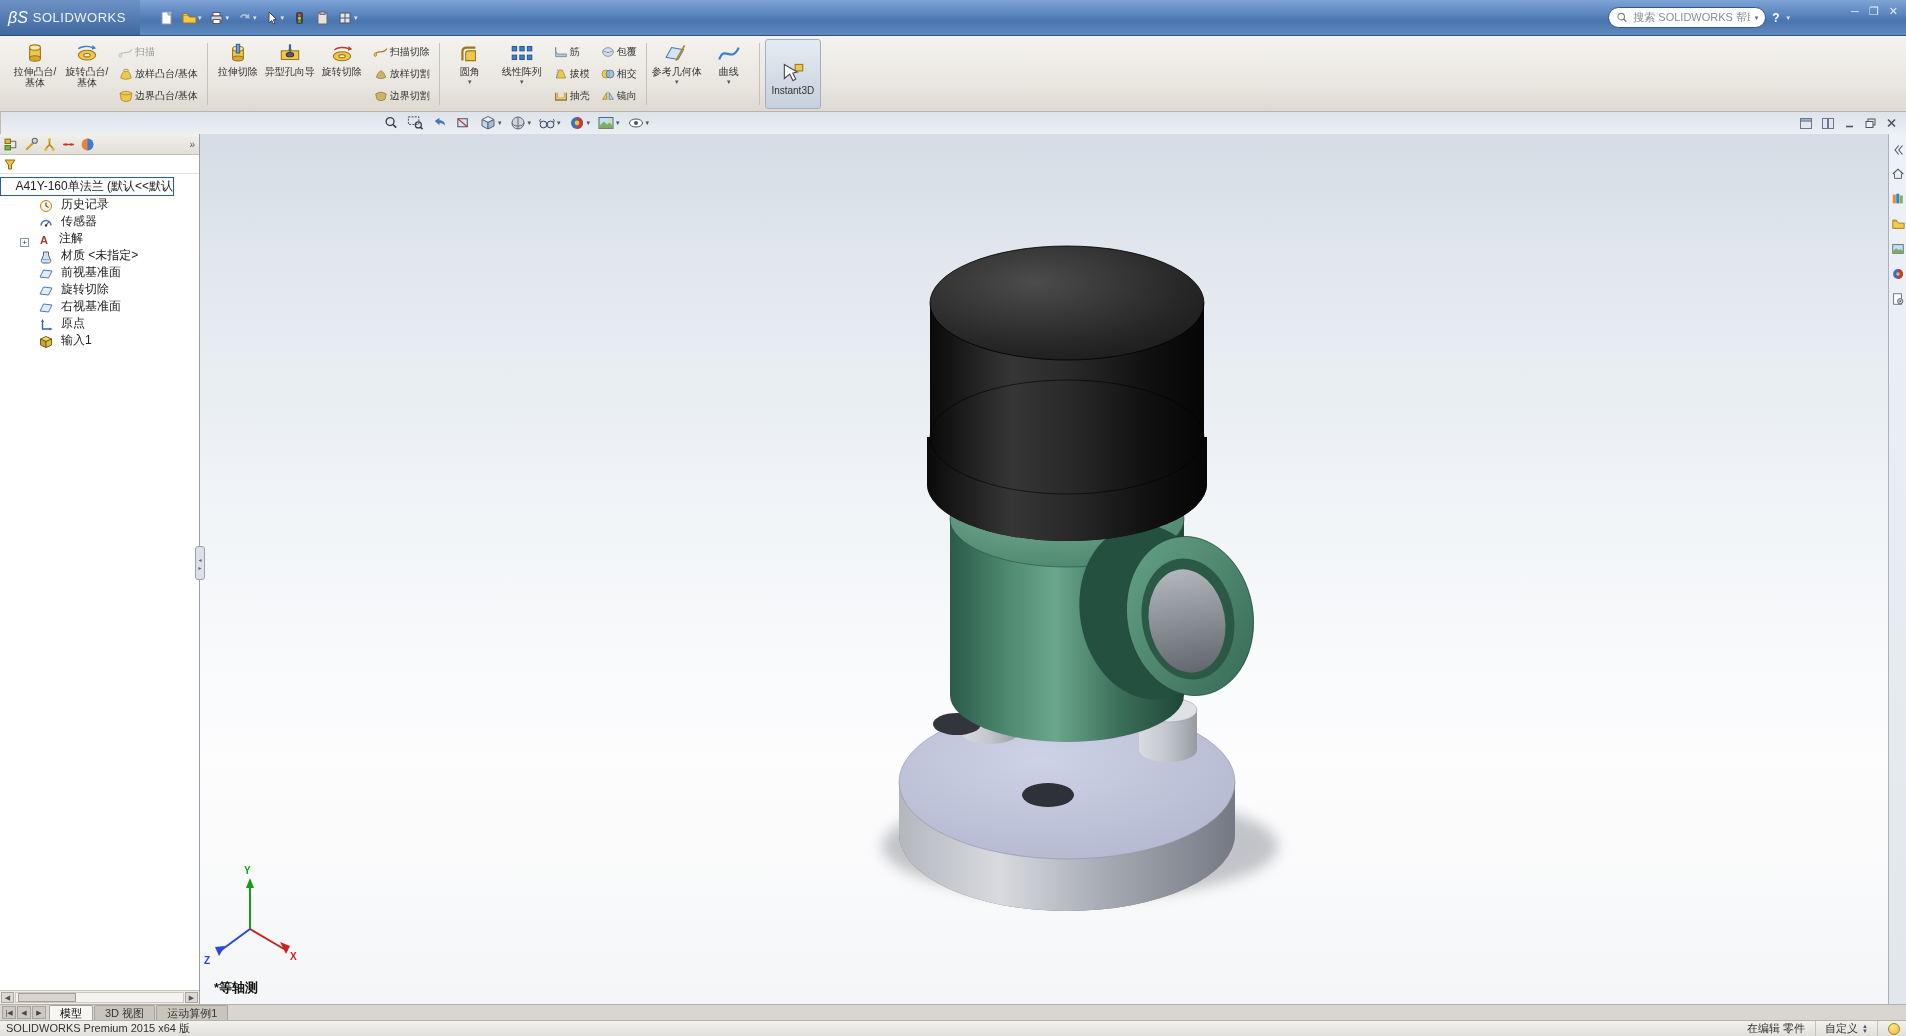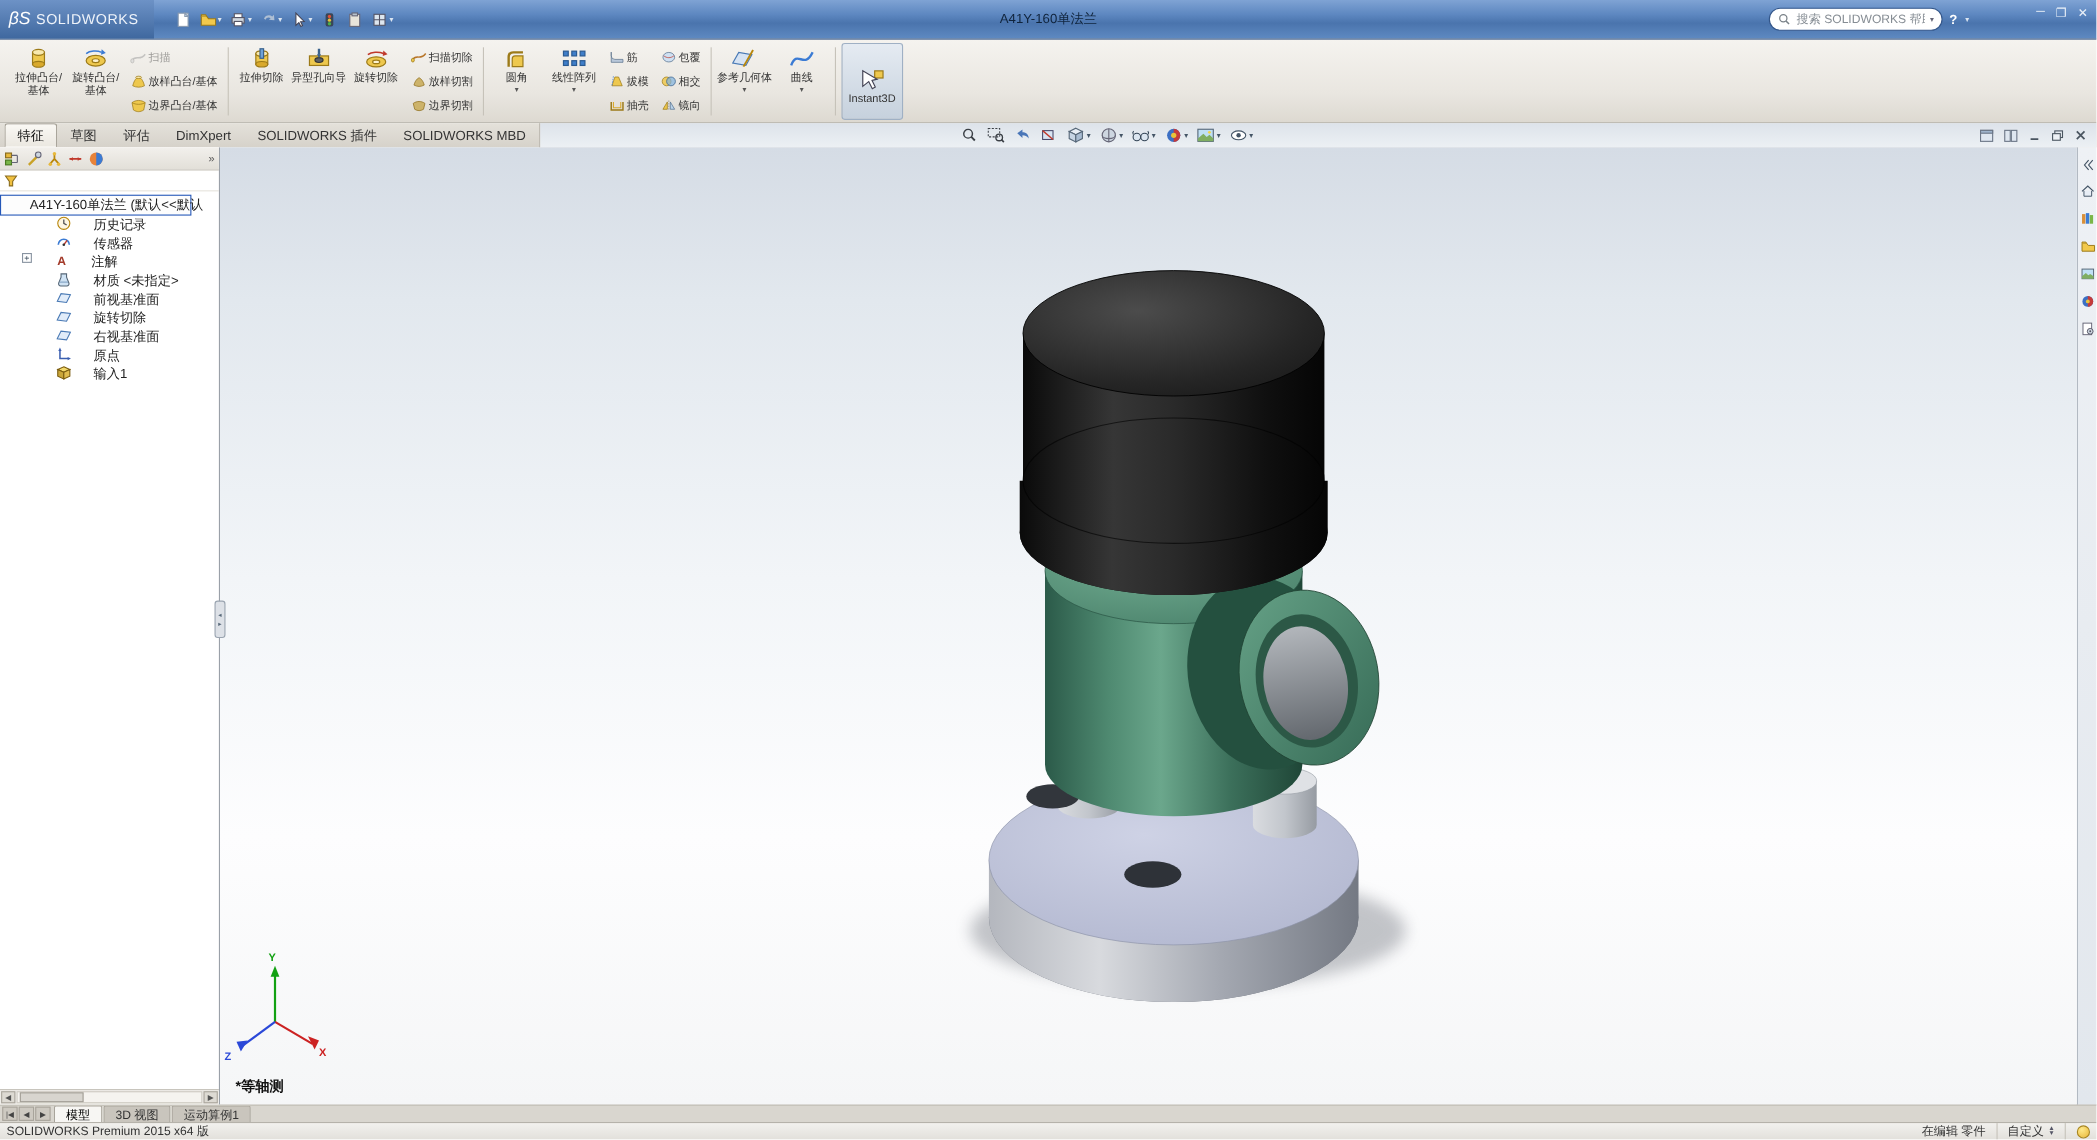--- a/index.html
+++ b/index.html
@@ -45,21 +45,21 @@
 .hdd{font-size:7px;color:#456}
 .docwin{margin-left:auto;display:flex;align-items:center;gap:8px;padding-right:8px}
 
 
 .workspace{height:870px;display:flex}
 .left-panel{width:200px;background:#fff;border-right:1px solid #9aa0a8;display:flex;flex-direction:column;position:relative}
 .lp-tabs{height:21px;background:linear-gradient(#f2f0ec,#e2dfd8);border-bottom:1px solid #c5c1b8;display:flex;align-items:center;gap:4px;padding:0 4px}
 .lp-more{margin-left:auto;font-size:10px;color:#555}
 .lp-filter{height:19px;display:flex;align-items:center;padding:0 3px;border-bottom:1px solid #e6e3dc;gap:4px}
 .tree{flex:1;padding-top:3px;overflow:hidden}
-.trow{display:flex;align-items:flex-start;height:17px;gap:20px;padding-left:6px}
+.trow{display:flex;align-items:flex-end;height:17px;gap:8px;padding-left:6px}
 .trow.child{padding-left:20px}
 .tspace{width:11px;flex:0 0 11px}
 .texp{width:9px;height:9px;flex:0 0 9px;border:1px solid #8893a0;display:flex;align-items:center;justify-content:center;font-size:8px;line-height:1;color:#345;background:#fff}
 .tlabel{font-size:12px;white-space:nowrap}
 .selrow{border:1px solid #2558b8;background:#fdfdfd;width:174px;height:19px}
 .lp-hscroll{height:14px;border-top:1px solid #c8c5bd;background:#efede9;display:flex;align-items:center;padding:0 1px;gap:1px}
 .sb-btn{width:13px;height:11px;background:#dddad3;border:1px solid #aaa69d;font-size:7px;display:flex;align-items:center;justify-content:center;color:#555}
 .sb-track{flex:1;height:11px;position:relative;background:#f5f3ef;border:1px solid #ccc8c0}
 .sb-thumb{position:absolute;left:2px;top:0;width:58px;height:9px;background:#d8d5cf;border:1px solid #a39f96}
 .lp-grip{position:absolute;right:-6px;top:412px;width:10px;height:34px;background:#dde1e7;border:1px solid #9aa4b0;border-radius:3px;z-index:6;display:flex;flex-direction:column;align-items:center;justify-content:center;font-size:6px;color:#567;gap:1px}
@@ -140,21 +140,20 @@
       </span>
     <span class="qat-btn">
         <svg width="16" height="16" viewBox="0 0 16 16">
           <rect x="3" y="3" width="10" height="10" fill="#dde6ef" stroke="#556"></rect>
           <line x1="3" y1="8" x2="13" y2="8" stroke="#556"></line>
           <line x1="8" y1="3" x2="8" y2="13" stroke="#556"></line>
         </svg>
         <span class="dd">▾</span>
       </span>
   </div>
-  <div class="win-title">A41Y-160单法兰</div>
   <div class="search-area">
     <div class="search-box">
       <svg width="13" height="13" viewBox="0 0 14 14">
           <circle cx="6" cy="6" r="3.8" fill="none" stroke="#7a8288" stroke-width="1.3"></circle>
           <line x1="8.8" y1="8.8" x2="12" y2="12" stroke="#7a8288" stroke-width="1.6"></line>
         </svg>
       <span class="search-text">搜索 SOLIDWORKS 帮助</span>
       <span class="dd" style="color:#667;margin-left:auto">▾</span>
     </div>
     <span class="help-glyph">?</span>
@@ -346,28 +345,20 @@
   <div class="rb-large instant3d">
     <svg width="26" height="22" viewBox="0 0 24 20">
         <rect x="14" y="3" width="7" height="6" fill="#eec84e" stroke="#9c7a18"></rect>
         <polygon points="4,3 4,16 9,12 12,18 14.5,16.5 11.8,11 16,10" fill="#fff" stroke="#445"></polygon>
       </svg>
     <span class="rb-label">Instant3D</span>
   </div>
 </div>
 
 <div class="tabrow">
-  <div class="cmdtabs">
-    <span class="ctab active">特征</span>
-    <span class="ctab">草图</span>
-    <span class="ctab">评估</span>
-    <span class="ctab">DimXpert</span>
-    <span class="ctab">SOLIDWORKS 插件</span>
-    <span class="ctab">SOLIDWORKS MBD</span>
-  </div>
   <div class="tabrow-rest">
     <div class="headsup">
       <span class="hicon">
           <svg width="17" height="16" viewBox="0 0 18 16">
             <circle cx="7.5" cy="6.5" r="4.2" fill="none" stroke="#3a3f45" stroke-width="1.4"></circle>
             <line x1="10.6" y1="9.6" x2="14" y2="13" stroke="#3a3f45" stroke-width="1.8"></line>
           </svg>
         </span>
       <span class="hicon">
           <svg width="17" height="16" viewBox="0 0 18 16">

